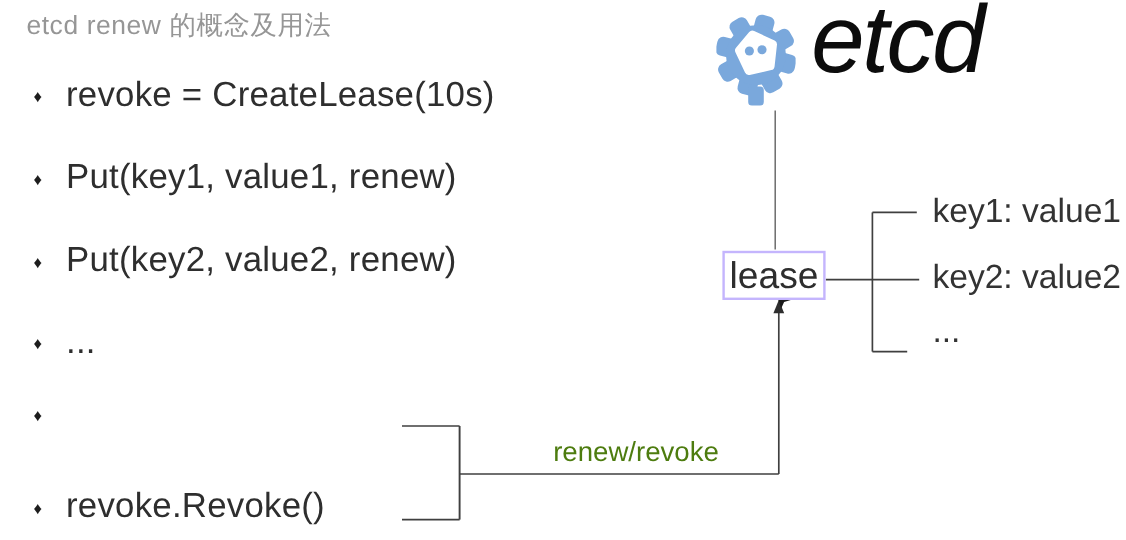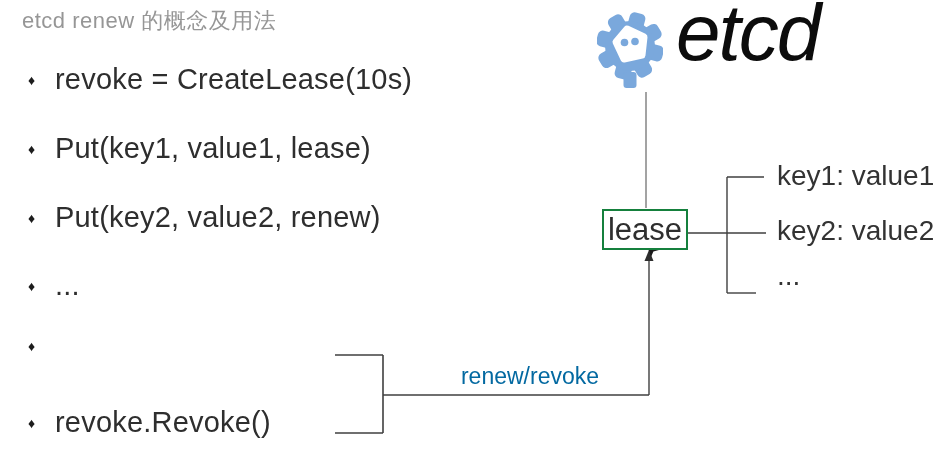--- a/index.html
+++ b/index.html
@@ -44,50 +44,50 @@
   .wordmark{
     position:absolute;left:79px;top:-9px;
     font-size:80px;line-height:84px;letter-spacing:-2px;
     color:#0c0c0c;font-weight:400;
   }
 
   svg.lines{position:absolute;left:0;top:0;pointer-events:none;}
 
   .leasebox{
     position:absolute;left:602px;top:209px;width:86px;height:41px;
-    border:2px solid #15803d;background:#fff;
+    border:2px solid #c4b5fd;background:#fff;
     display:flex;align-items:center;justify-content:center;
     font-size:31px;color:var(--body-text);
     box-sizing:border-box;
   }
   .kv{
     position:absolute;left:777px;
     font-size:28px;line-height:28px;color:#333;white-space:nowrap;
   }
   .kv1{top:162px;} .kv2{top:217px;text-align:right;} .kv3{top:262px;}
   .arrowlabel{
     position:absolute;left:437px;top:363px;width:186px;
-    text-align:center;font-size:23px;color:#0369a1;white-space:nowrap;
+    text-align:center;font-size:23px;color:#4d7c0f;white-space:nowrap;
   }
 </style>
 </head>
 <body>
 
 <div class="canvas">
 
   <div class="title">etcd renew 的概念及用法</div>
 
   <ul class="bullets">
     <li class="li-0">
       <span class="marker">♦</span>
       <span class="btext">revoke = CreateLease(10s)</span>
     </li>
     <li class="li-1">
       <span class="marker">♦</span>
-      <span class="btext">Put(key1, value1, lease)</span>
+      <span class="btext">Put(key1, value1, renew)</span>
     </li>
     <li class="li-2">
       <span class="marker">♦</span>
       <span class="btext">Put(key2, value2, renew)</span>
     </li>
     <li class="li-3">
       <span class="marker">♦</span>
       <span class="btext">...</span>
     </li>
     <li class="li-4">

